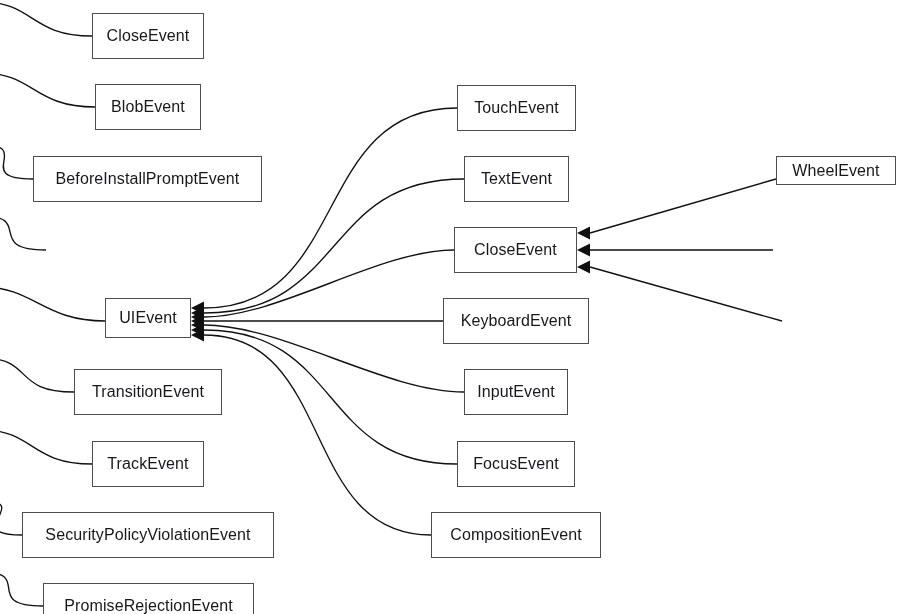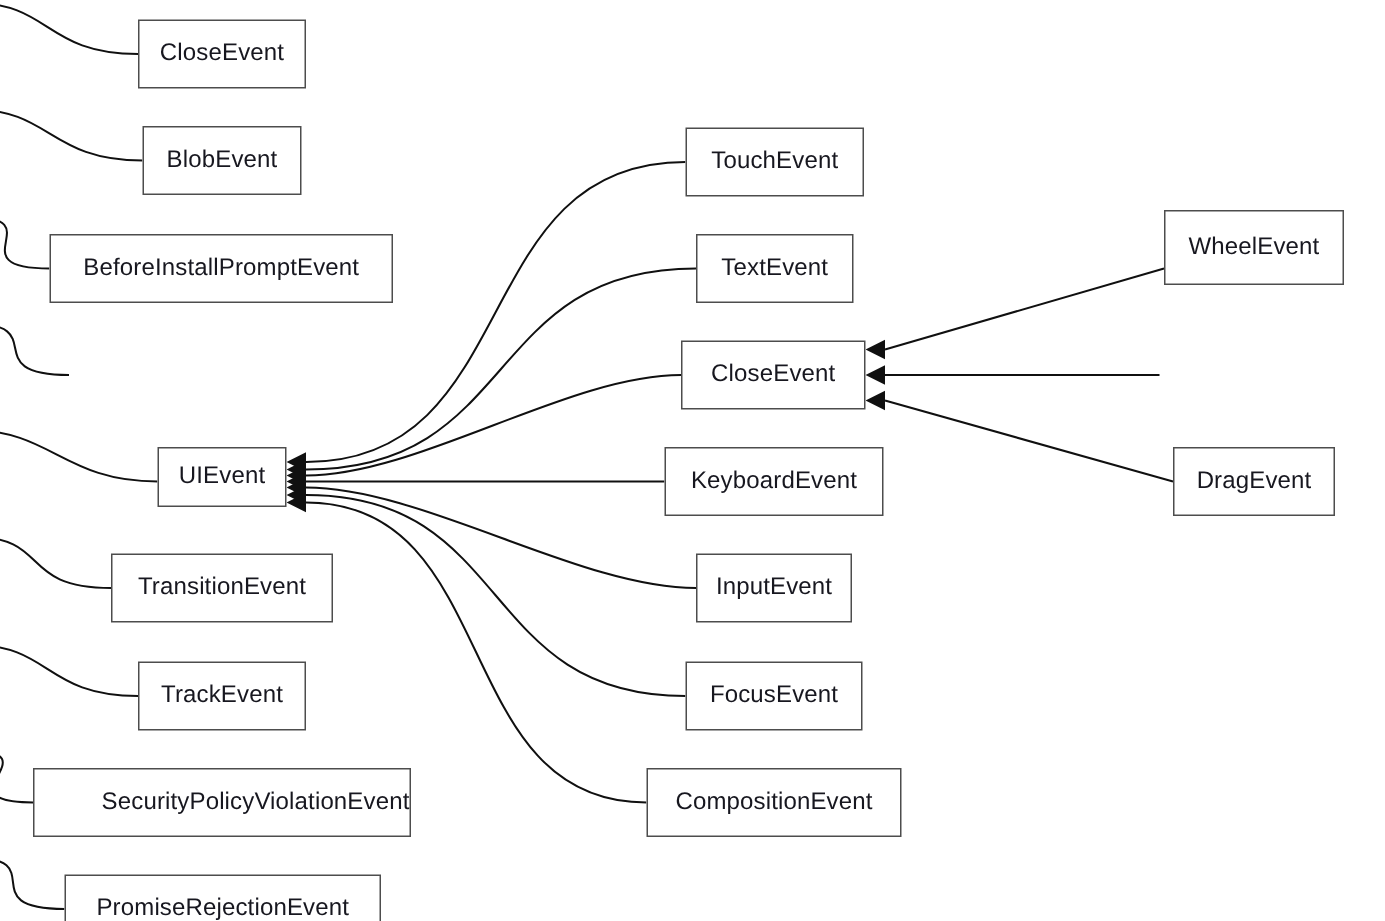--- a/index.html
+++ b/index.html
@@ -110,21 +110,21 @@
       </div>
       <div class="node" style="left: 105px; top: 298px; width: 86px; height: 40px;">
         <span class="node-label">UIEvent</span>
       </div>
       <div class="node" style="left: 74px; top: 369px; width: 148px; height: 46px; text-align: right;">
         <span class="node-label">TransitionEvent</span>
       </div>
       <div class="node" style="left: 92px; top: 441px; width: 112px; height: 46px;">
         <span class="node-label">TrackEvent</span>
       </div>
-      <div class="node" style="left: 22px; top: 512px; width: 252px; height: 46px; justify-content: flex-end;">
+      <div class="node" style="left: 22px; top: 512px; width: 252px; height: 46px;">
         <span class="node-label">SecurityPolicyViolationEvent</span>
       </div>
       <div class="node" style="left: 43px; top: 583px; width: 211px; height: 46px;">
         <span class="node-label">PromiseRejectionEvent</span>
       </div>
       <div class="node" style="left: 457px; top: 85px; width: 119px; height: 46px;">
         <span class="node-label">TouchEvent</span>
       </div>
       <div class="node" style="left: 464px; top: 156px; width: 105px; height: 46px;">
         <span class="node-label">TextEvent</span>
@@ -137,21 +137,18 @@
       </div>
       <div class="node" style="left: 464px; top: 369px; width: 104px; height: 46px; text-align: right;">
         <span class="node-label">InputEvent</span>
       </div>
       <div class="node" style="left: 457px; top: 441px; width: 118px; height: 46px;">
         <span class="node-label">FocusEvent</span>
       </div>
       <div class="node" style="left: 431px; top: 512px; width: 170px; height: 46px;">
         <span class="node-label">CompositionEvent</span>
       </div>
-      <div class="node" style="left: 776px; top: 140px; width: 120px; height: 50px; align-items: center;">
+      <div class="node" style="left: 776px; top: 156px; width: 120px; height: 29px; align-items: center;">
         <span class="node-label">WheelEvent</span>
-      </div>
-      <div class="node" style="left: 782px; top: 298px; width: 108px; height: 46px;">
-        <span class="node-label">DragEvent</span>
       </div>
     </div>
 
 </div>
 
 </body></html>

